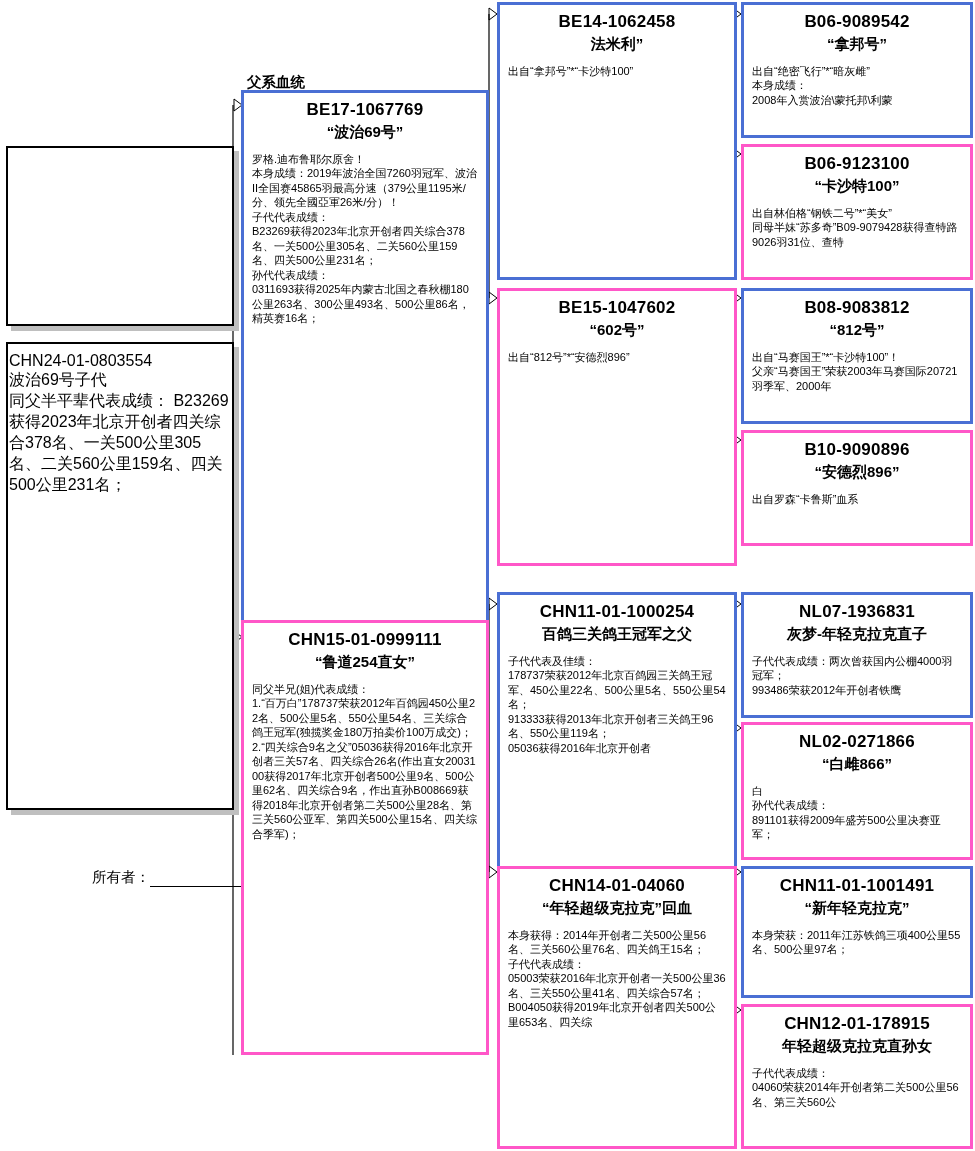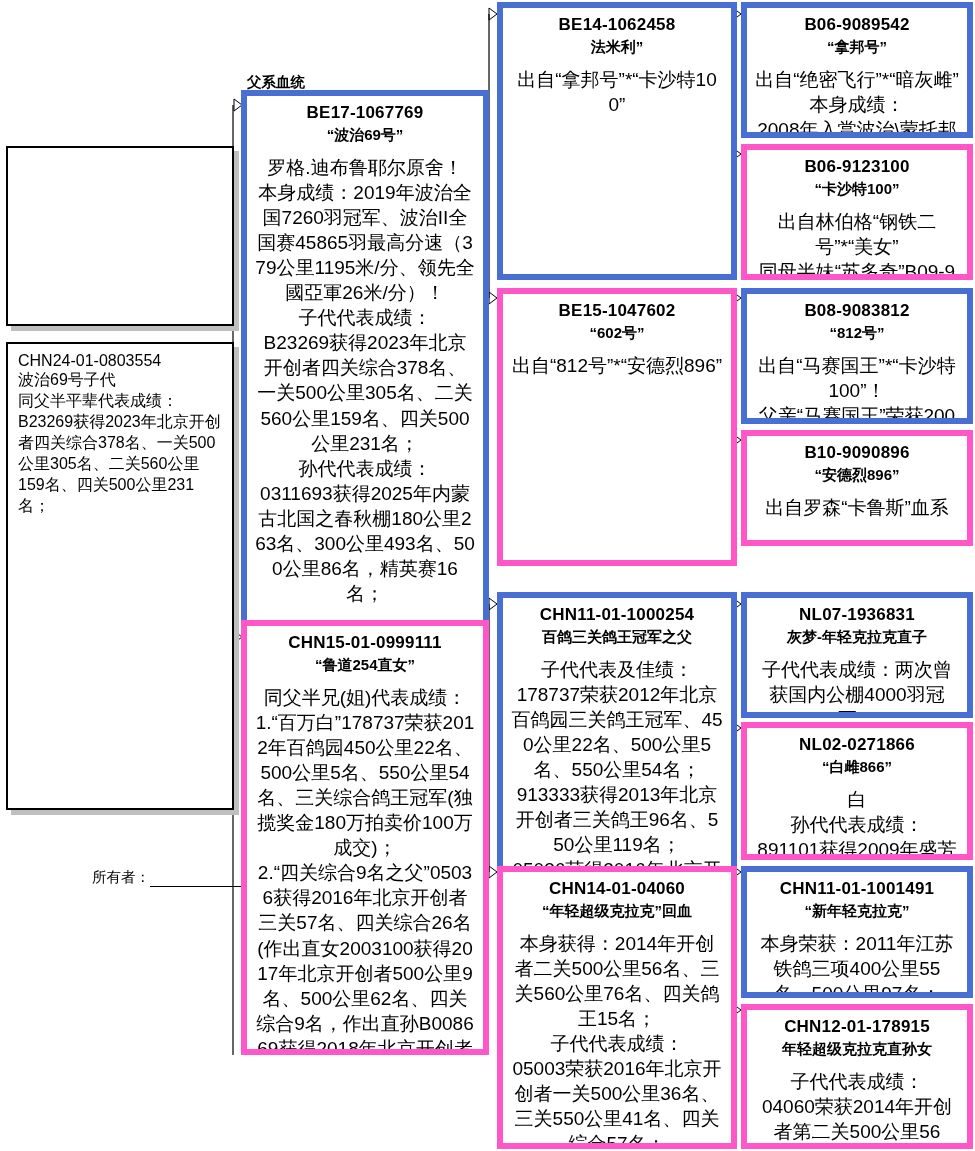--- a/index.html
+++ b/index.html
@@ -17,59 +17,58 @@
   }
   .canvas {
     position: relative;
     width: 975px;
     height: 1151px;
   }
   .box {
     position: absolute;
     box-sizing: border-box;
     background: #ffffff;
-    border: 6px solid #fca5a5;
+    border: 3px solid #fca5a5;
     padding: 6px 8px;
     overflow: hidden;
   }
   .box .title {
     text-align: center;
     font-weight: bold;
     font-size: 17px;
     line-height: 1.25;
     letter-spacing: 0.2px;
   }
   .box .subtitle {
     text-align: center;
     font-weight: bold;
     font-size: 15px;
     line-height: 1.3;
     margin-top: 2px;
   }
   .box .body {
-    font-size: 19px;
+    font-size: 11px;
     line-height: 1.32;
     margin-top: 10px;
     white-space: pre-wrap;
     word-break: break-all;
-    text-align: center;
   }
   .box.blue { border-color: #4a6fd4; }
   .box.pink { border-color: #ff57c8; }
 
   
   .shadow-box {
     position: absolute;
     box-sizing: border-box;
     background: #ffffff;
     border: 2px solid #000;
     box-shadow: 5px 5px 0 0 #bfbfbf;
   }
   .shadow-inner {
-    padding: 8px 10px;
+    padding: 8px 1px;
     box-sizing: border-box;
     height: 100%;
     border-radius: 26px;
   }
   .section-label {
     position: absolute;
     font-size: 14.5px;
     font-weight: bold;
     color: #000;
   }

